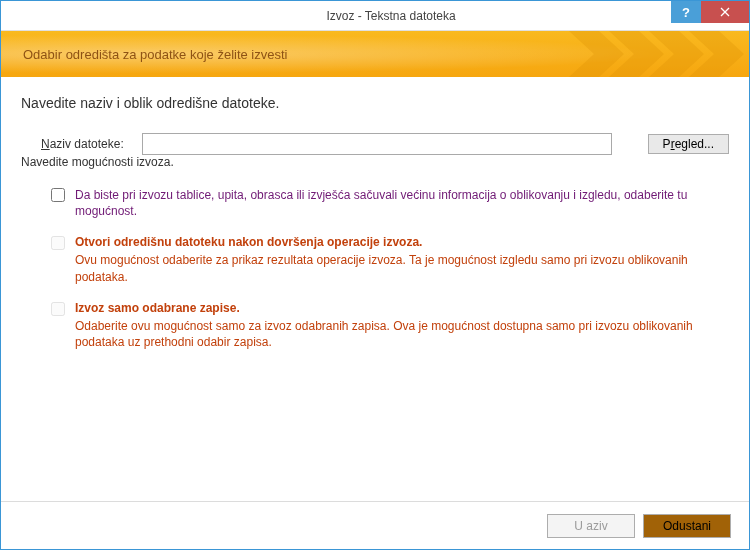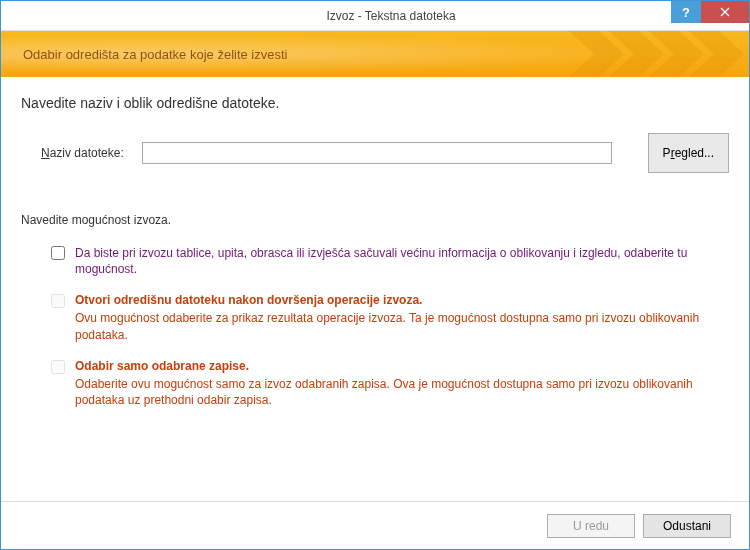--- a/index.html
+++ b/index.html
@@ -18,37 +18,37 @@
       position: absolute;
       left: 0; right: 0; top: 0; bottom: 0;
       background: radial-gradient(ellipse at 20% 50%, rgba(255,255,255,0.35), rgba(255,255,255,0) 60%);
       pointer-events: none;
     }
     .header-banner-text { color: #8f5314; font-size: 13px; position: relative; z-index: 2; }
     .banner-arrows { position: absolute; right: 0; top: 0; bottom: 0; display: flex; align-items: center; opacity: 0.5; }
     .banner-arrows svg { height: 46px; }
     .content { flex: 1; padding: 18px 20px 0 20px; color: #333; }
     .instr { margin-bottom: 22px; font-size: 14px; color: #333; }
-    .file-row { display: flex; align-items: center; gap: 16px; margin-left: 20px; margin-bottom: 40px; }
+    .file-row { display: flex; align-items: center; gap: 16px; margin-left: 20px; }
     .file-label { white-space: nowrap; padding-right: 2px; }
     .file-label .ul { text-decoration: underline; }
     .file-input { flex: 1; height: 22px; border: 1px solid #a9a9a9; padding: 2px 4px; font-size: 12px; background: #fff; }
-    .browse-btn { height: 40px; padding: 0 14px; border: 1px solid #adadad; background: #e9e9e9; font-size: 12px; cursor: pointer; margin-left: 20px; }
+    .browse-btn { height: 20px; padding: 0 14px; border: 1px solid #adadad; background: #e9e9e9; font-size: 12px; cursor: pointer; margin-left: 20px; }
     .browse-btn .ul { text-decoration: underline; }
     .options-heading { margin-bottom: 18px; font-size: 12px; color: #333; }
     .options-group { margin-left: 30px; }
     .opt { display: flex; gap: 10px; margin-bottom: 16px; }
     .opt input[type="checkbox"] { width: 14px; height: 14px; margin-top: 1px; flex-shrink: 0; }
     .opt-body { flex: 1; }
     .opt-title { font-weight: bold; font-size: 12px; color: #333; margin-bottom: 3px; }
     .opt-desc { font-size: 12px; color: #701a75; line-height: 1.35; }
     .opt.disabled .opt-title, .opt.disabled .opt-desc { color: #c2410c; }
     .opt.disabled input[type="checkbox"] { opacity: 0.6; }
     .footer { height: 48px; border-top: 1px solid #dcdcdc; display: flex; justify-content: flex-end; align-items: center; gap: 8px; padding-right: 18px; background: #fff; }
-    .footer-btn { min-width: 88px; height: 24px; border: 1px solid #adadad; background: #e5e5e5; font-size: 12px; cursor: pointer; padding: 0 14px; }
+    .footer-btn { min-width: 88px; height: 24px; border: 1px solid #adadad; background: #a16207; font-size: 12px; cursor: pointer; padding: 0 14px; }
     .footer-btn:disabled { color: #9b9b9b; background: #f4f4f4; cursor: default; }
   </style>
 </head>
 <body>
 
 <div class="window">
 
   <div class="titlebar">
     <div class="titlebar-title">Izvoz - Tekstna datoteka</div>
     <div class="titlebar-controls">
@@ -78,48 +78,48 @@
 
   <div class="content">
     <div class="instr">Navedite naziv i oblik odredišne datoteke.</div>
 
     <div class="file-row">
       <div class="file-label"><span class="ul">N</span><span>aziv datoteke:</span></div>
       <input class="file-input" type="text" value="" style="">
       <button class="browse-btn"><span>P</span><span class="ul">r</span><span>egled...</span></button>
     </div>
 
-    <div class="options-heading">Navedite mogućnost izvoza.</div>
+    <div class="options-heading">Navedite mogućnosti izvoza.</div>
 
     <div class="options-group">
 
       <div class="opt">
         <input type="checkbox" style="">
         <div class="opt-body">
           <div class="opt-desc">Da biste pri izvozu tablice, upita, obrasca ili izvješća sačuvali većinu informacija o oblikovanju i izgledu, odaberite tu mogućnost.</div>
         </div>
       </div>
 
       <div class="opt disabled">
         <input type="checkbox" disabled="" style="">
         <div class="opt-body">
           <div class="opt-title">Otvori odredišnu datoteku nakon dovršenja operacije izvoza.</div>
-          <div class="opt-desc">Ovu mogućnost odaberite za prikaz rezultata operacije izvoza. Ta je mogućnost dostupna samo pri izvozu oblikovanih podataka.</div>
+          <div class="opt-desc">Ovu mogućnost odaberite za prikaz rezultata operacije izvoza. Ta je mogućnost izgledu samo pri izvozu oblikovanih podataka.</div>
         </div>
       </div>
 
       <div class="opt disabled">
         <input type="checkbox" disabled="" style="">
         <div class="opt-body">
-          <div class="opt-title">Odabir samo odabrane zapise.</div>
+          <div class="opt-title">Izvoz samo odabrane zapise.</div>
           <div class="opt-desc">Odaberite ovu mogućnost samo za izvoz odabranih zapisa. Ova je mogućnost dostupna samo pri izvozu oblikovanih podataka uz prethodni odabir zapisa.</div>
         </div>
       </div>
 
     </div>
   </div>
 
   <div class="footer">
-    <button class="footer-btn" disabled="">U redu</button>
+    <button class="footer-btn" disabled="">U aziv</button>
     <button class="footer-btn">Odustani</button>
   </div>
 
 </div>
 
 </body></html>

